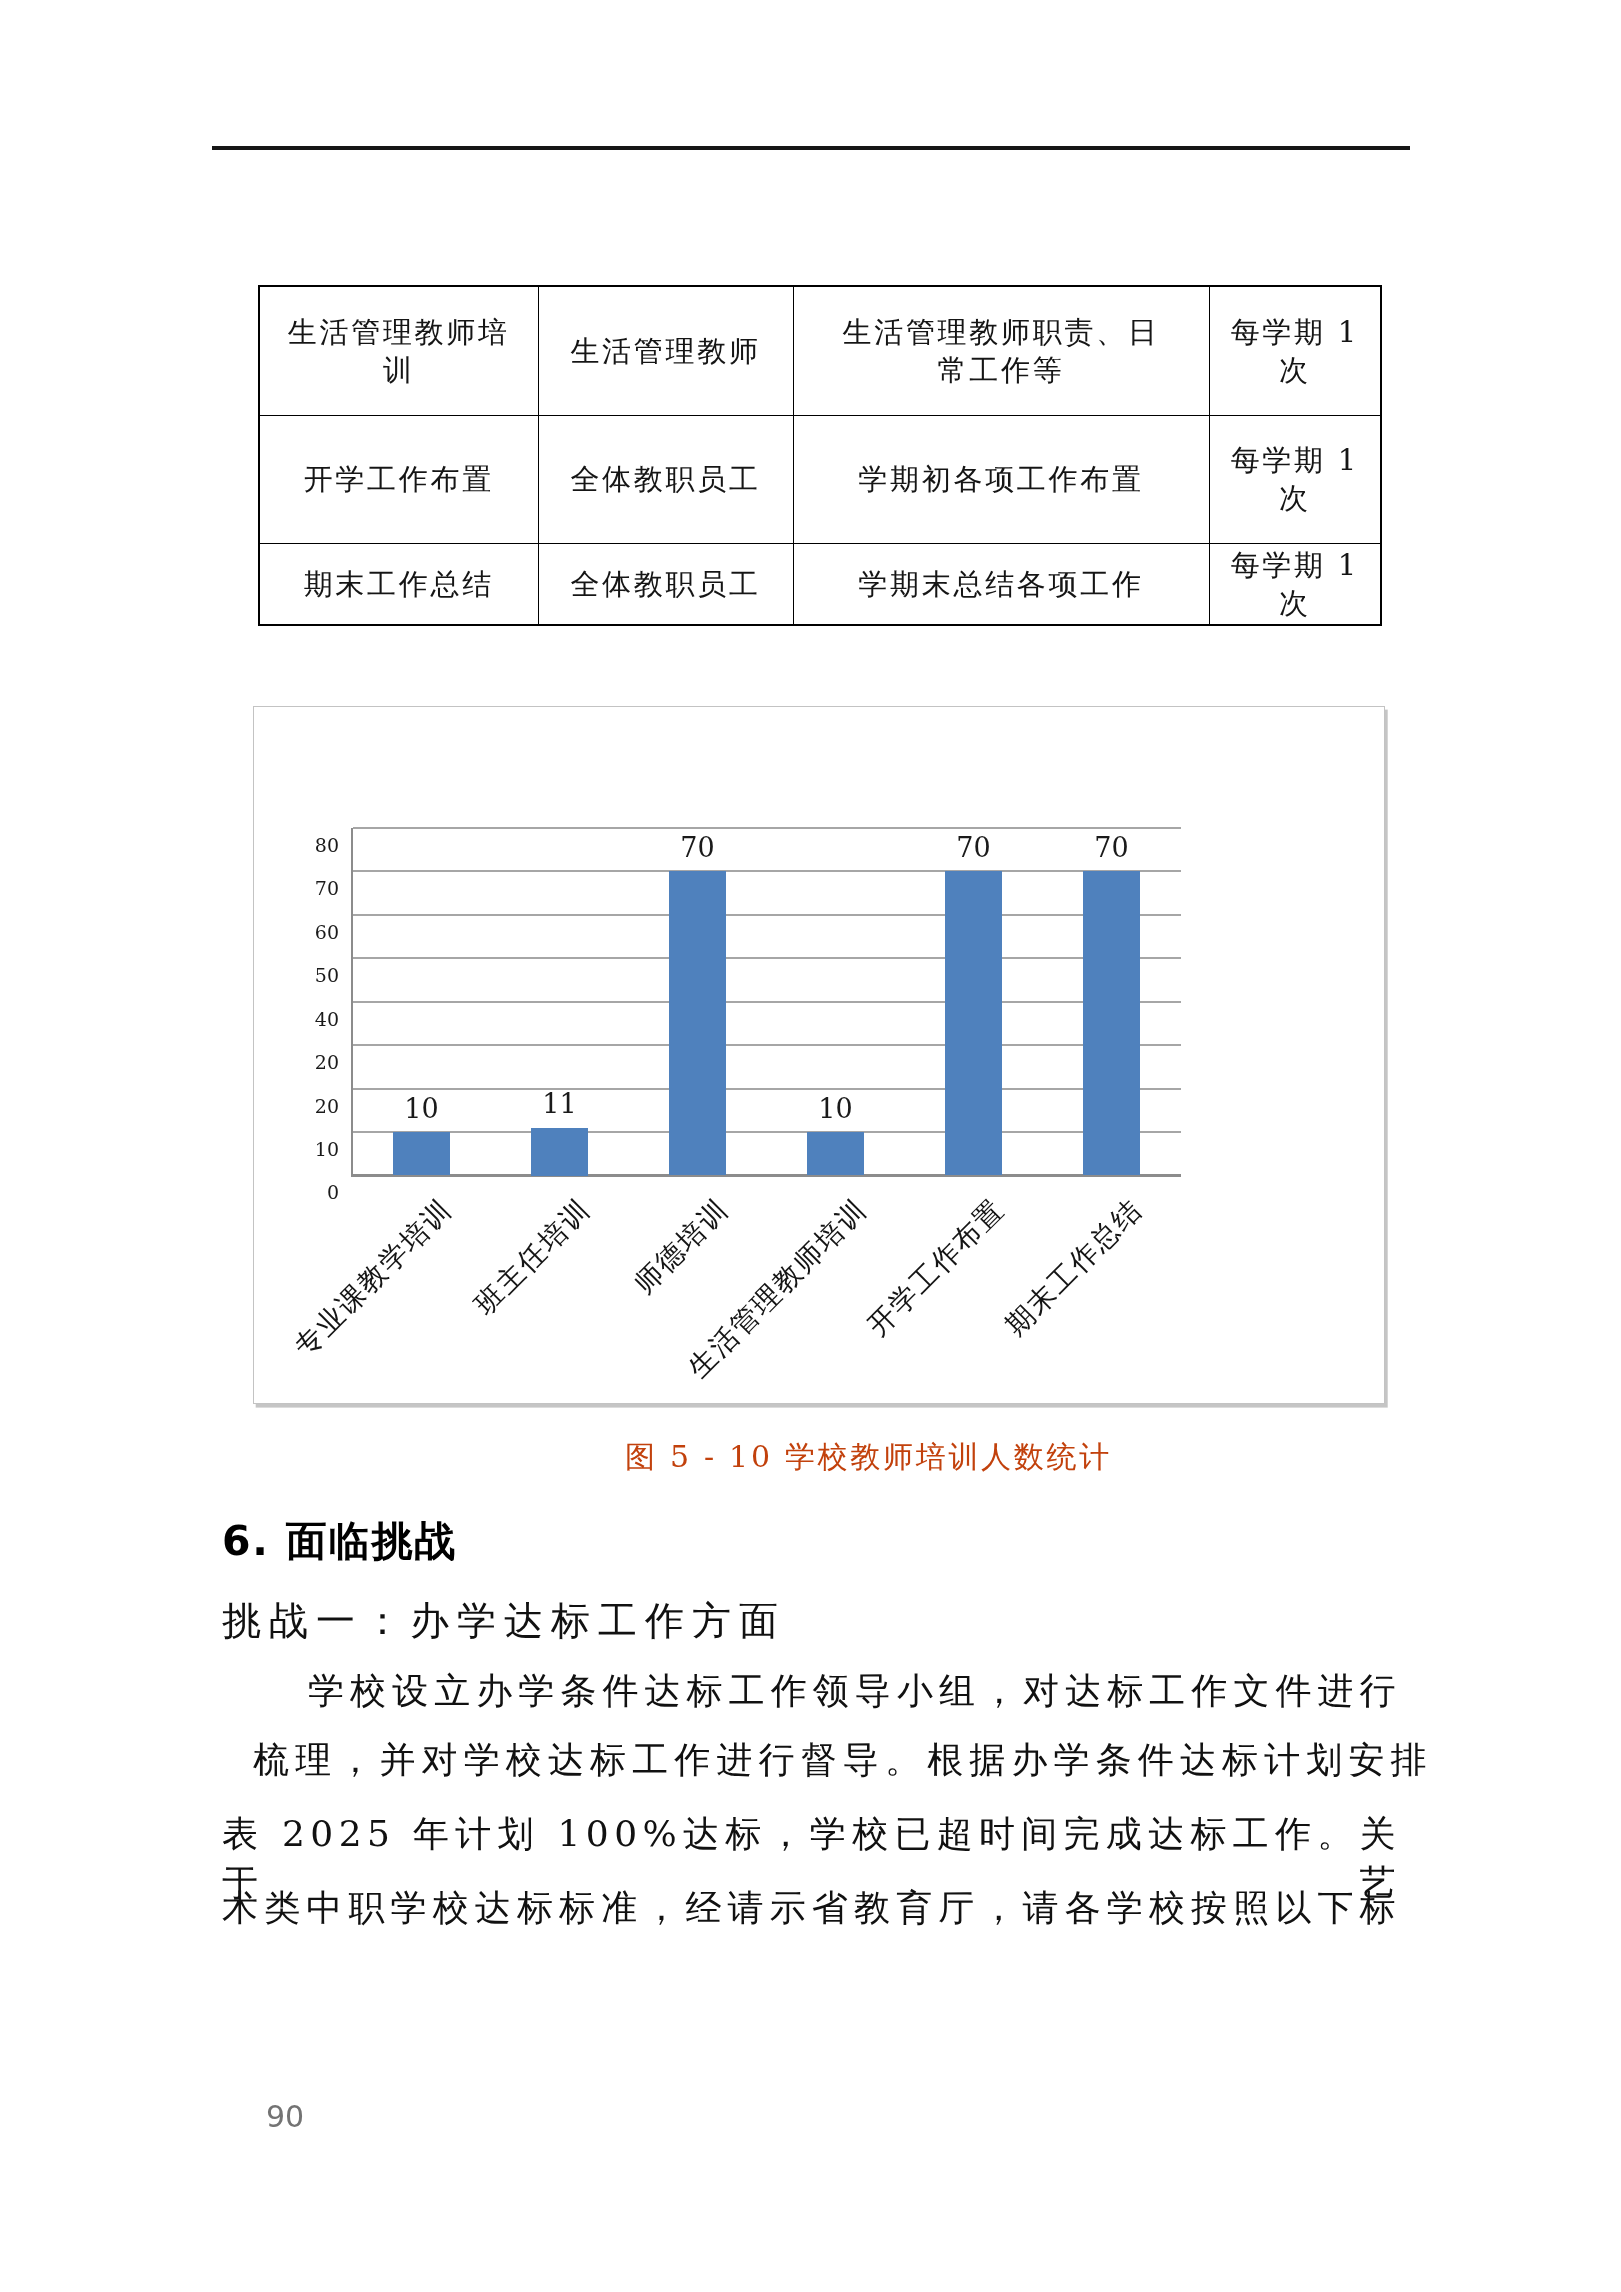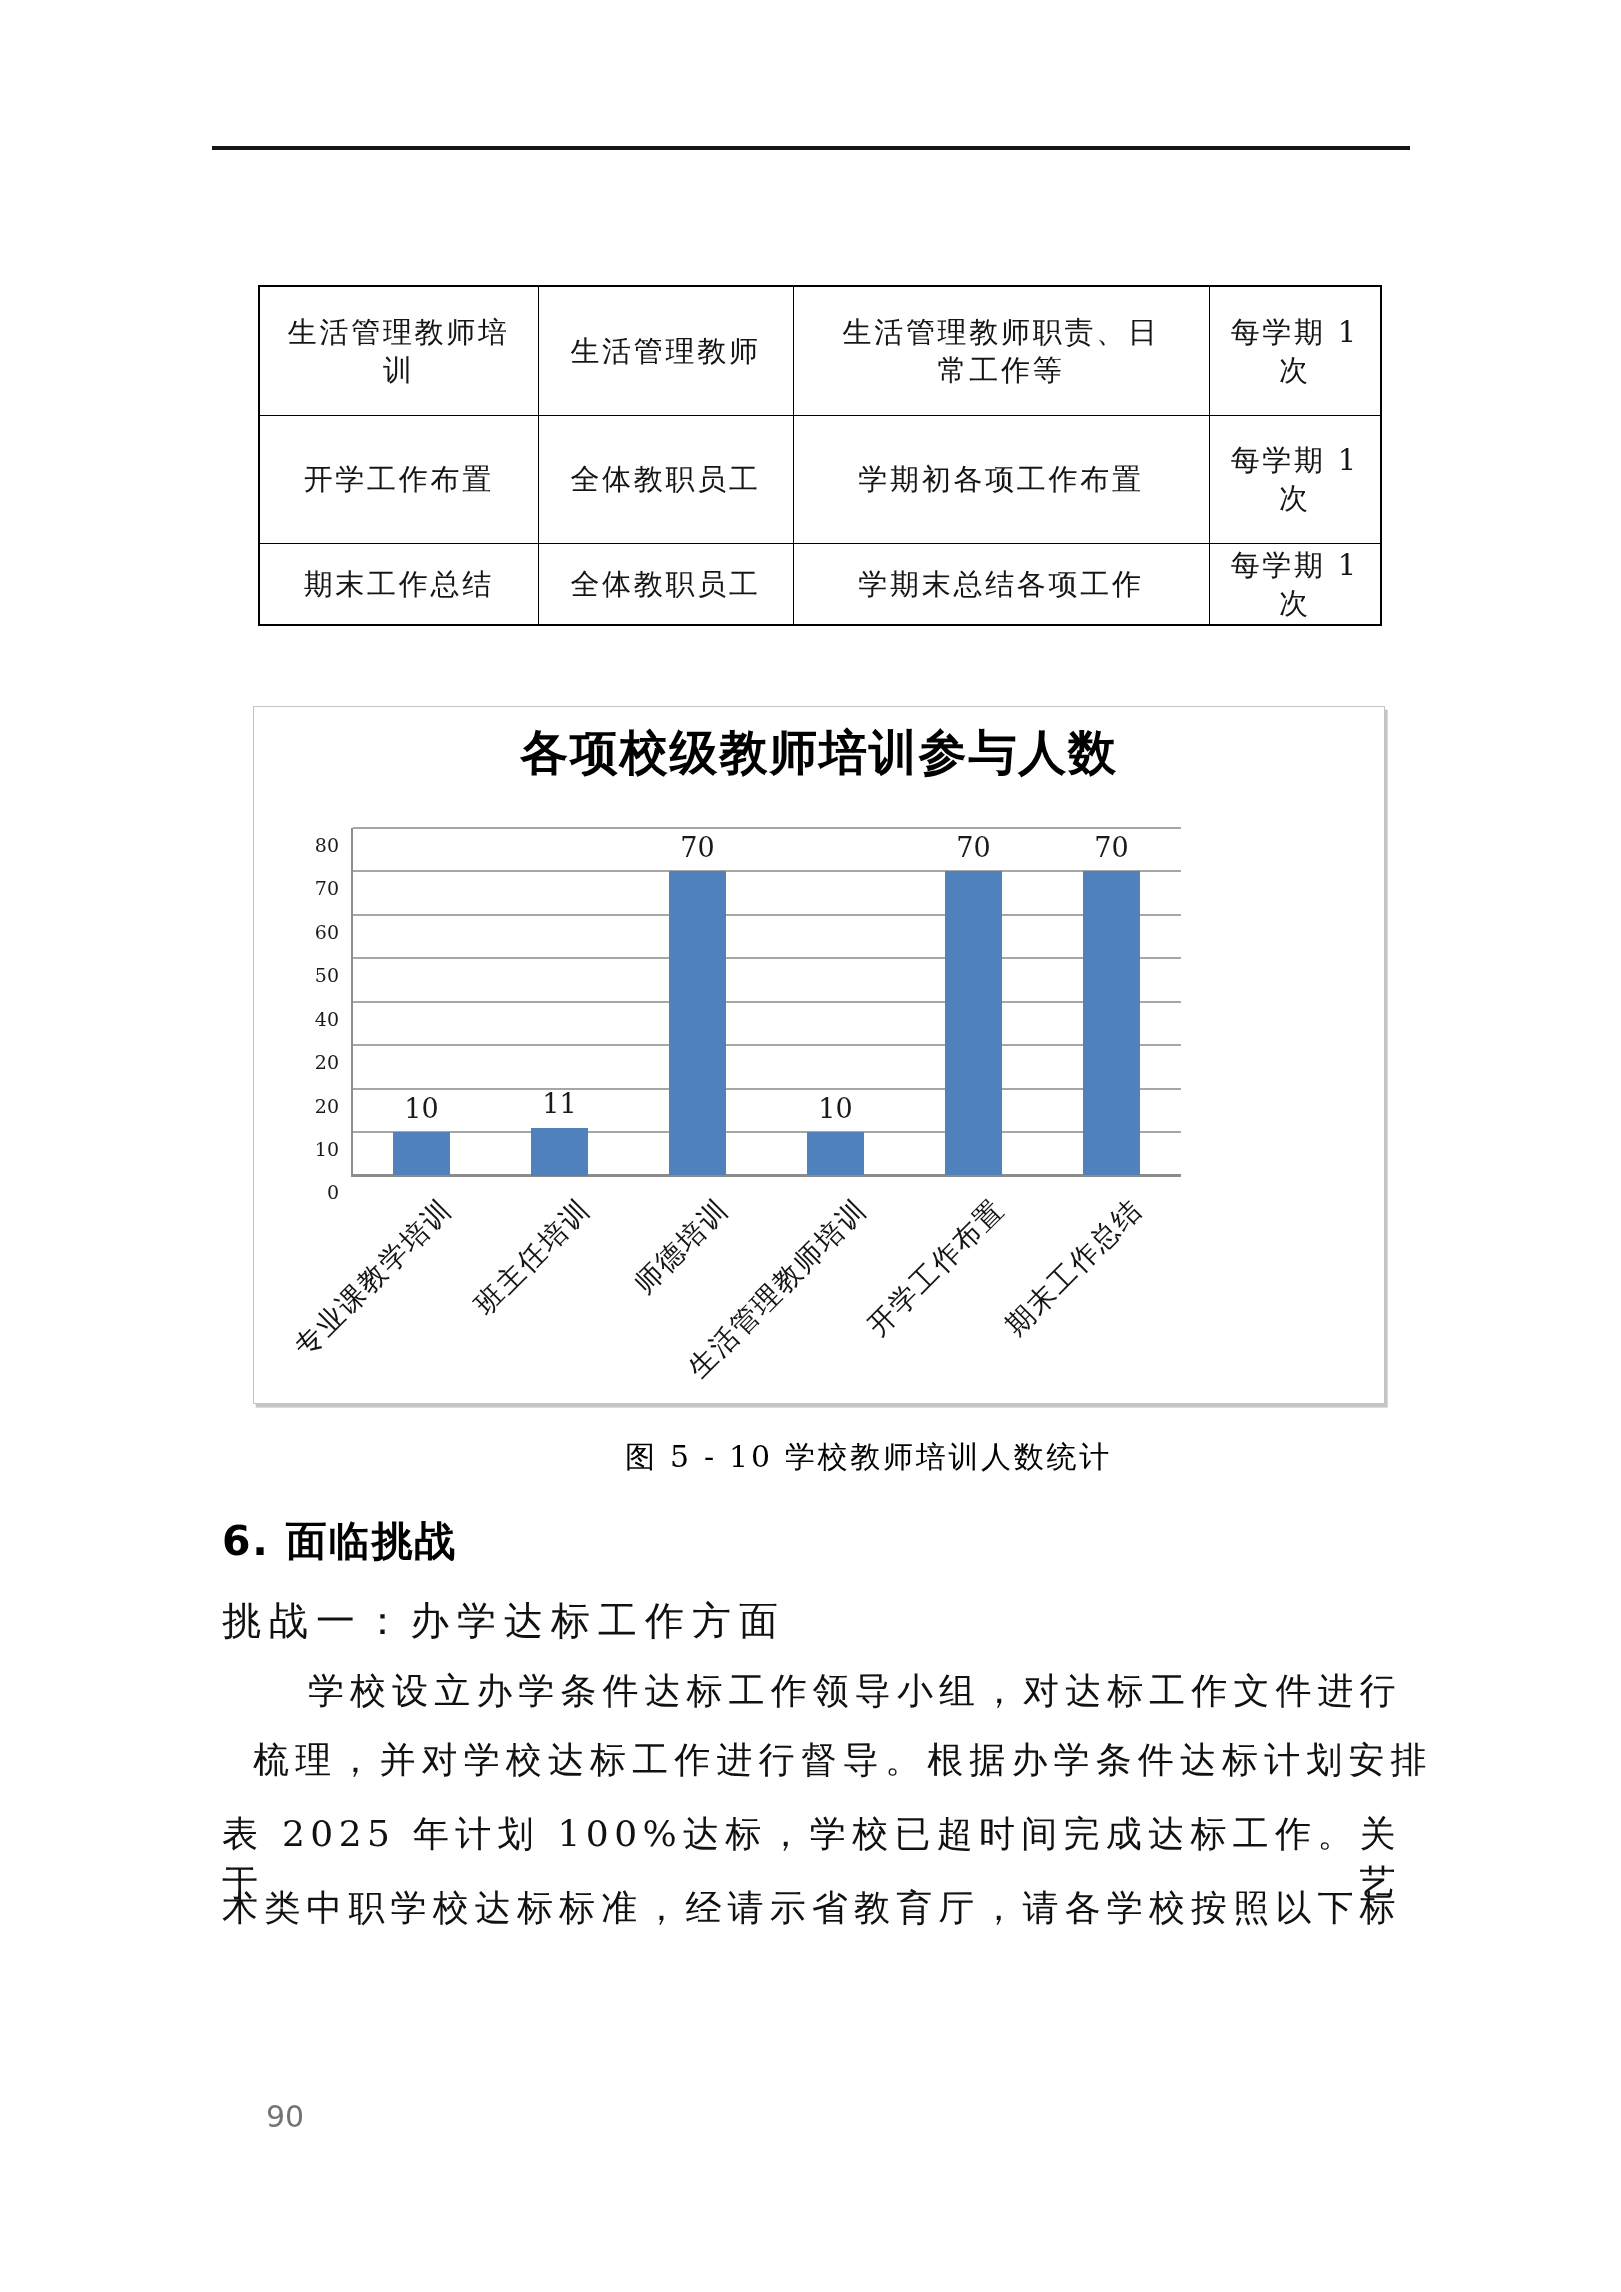--- a/index.html
+++ b/index.html
@@ -59,21 +59,21 @@
   .legend{position:absolute;left:913px;top:530px;display:flex;align-items:flex-start;}
   .legend-swatch{width:21.5px;height:21.5px;background:#4f81bd;margin-top:8px;flex:0 0 auto;}
   .legend-text{
     margin-left:12.5px;font-family:"DejaVu Sans","Liberation Sans",sans-serif;
     font-size:27px;line-height:39px;color:#1f1f1f;letter-spacing:0.9px;
   }
 
   
   .caption{
     position:absolute;left:253px;top:1437px;width:1231px;text-align:center;
-    font-size:30px;letter-spacing:2.7px;color:#000000;
+    font-size:30px;letter-spacing:2.7px;color:#c2410c;
   }
   .heading{
     position:absolute;left:222px;top:1514px;
     font-family:"DejaVu Sans","Liberation Sans",sans-serif;
     font-weight:bold;font-size:41px;letter-spacing:1.8px;color:#000;
   }
   .subheading{
     position:absolute;left:222px;top:1594px;font-size:39px;letter-spacing:8px;color:#111;
   }
   .para-line{
@@ -121,21 +121,20 @@
           <td class="c0">期末工作总结</td>
           <td class="c1">全体教职员工</td>
           <td class="c2">学期末总结各项工作</td>
           <td class="c3">每学期 1
 次</td>
         </tr>
       </tbody>
   </table>
 
   <div class="chart">
-    <div class="chart-title">各项校级教师培训参与人数</div>
     <div id="chart-canvas">
         <div class="gridline zero" style="left: 99px; top: 467px; width: 828px;"></div>
         <div class="ytick" style="left: 0px; top: 450px;">0</div>
         <div class="gridline" style="left: 99px; top: 424px; width: 828px;"></div>
         <div class="ytick" style="left: 0px; top: 407px;">10</div>
         <div class="gridline" style="left: 99px; top: 381px; width: 828px;"></div>
         <div class="ytick" style="left: 0px; top: 364px;">20</div>
         <div class="gridline" style="left: 99px; top: 337px; width: 828px;"></div>
         <div class="ytick" style="left: 0px; top: 320px;">20</div>
         <div class="gridline" style="left: 99px; top: 294px; width: 828px;"></div>

